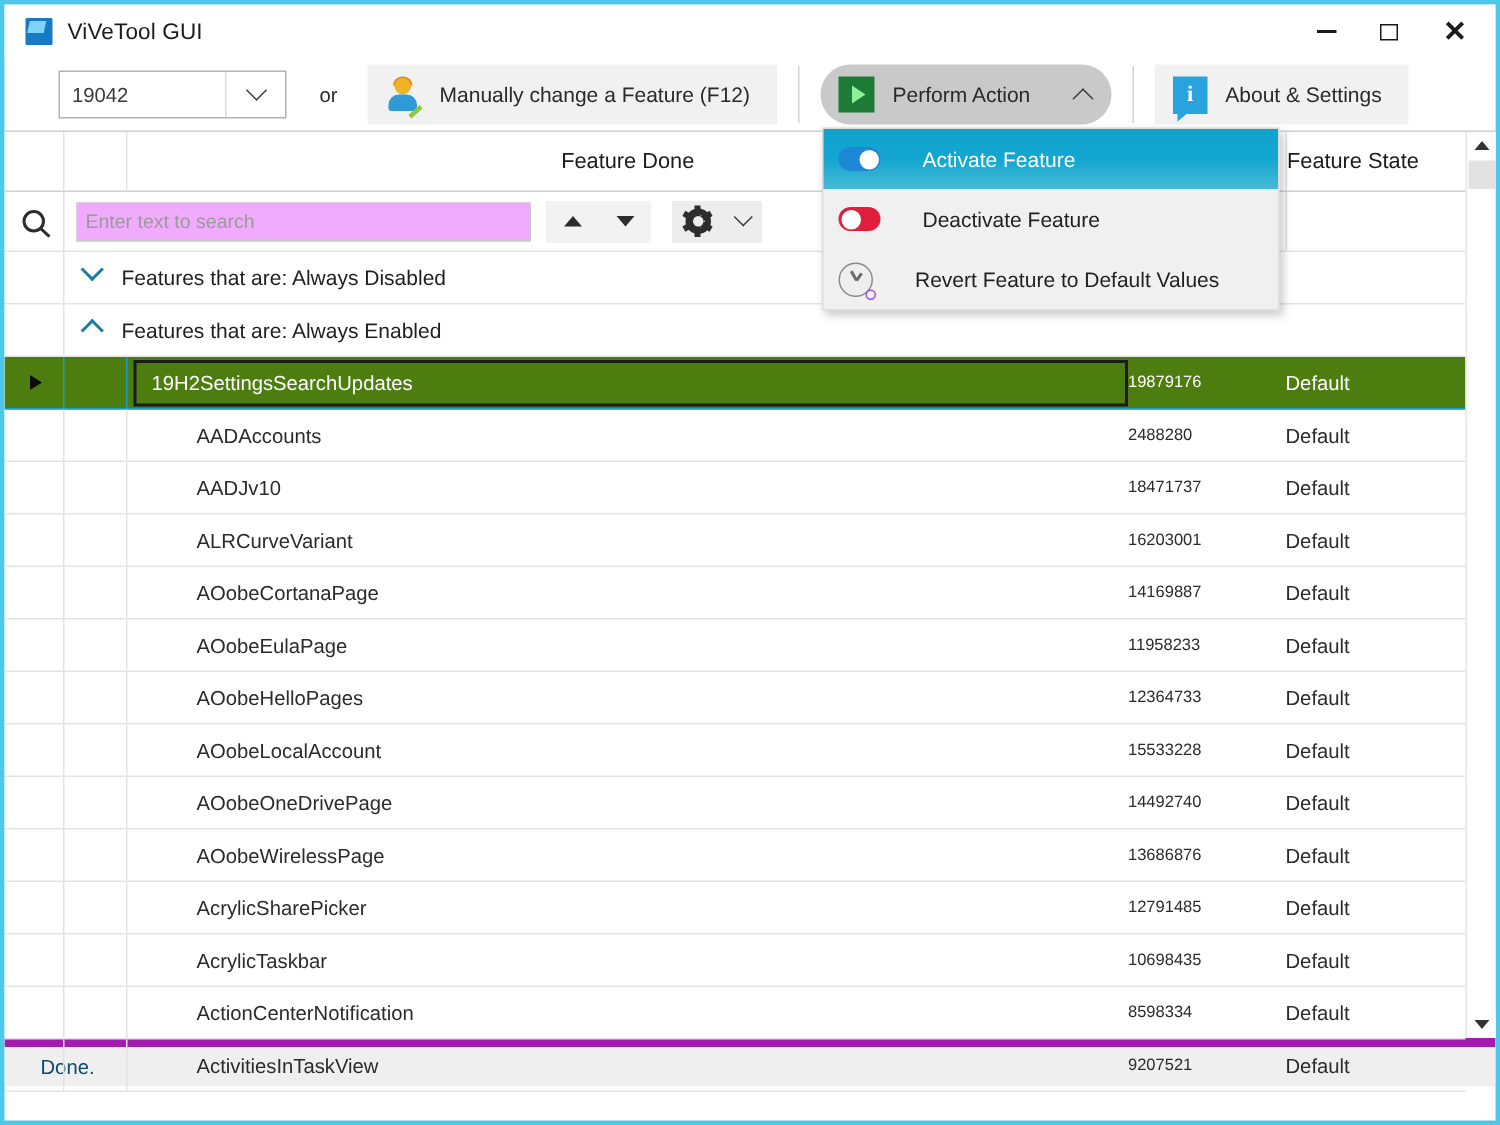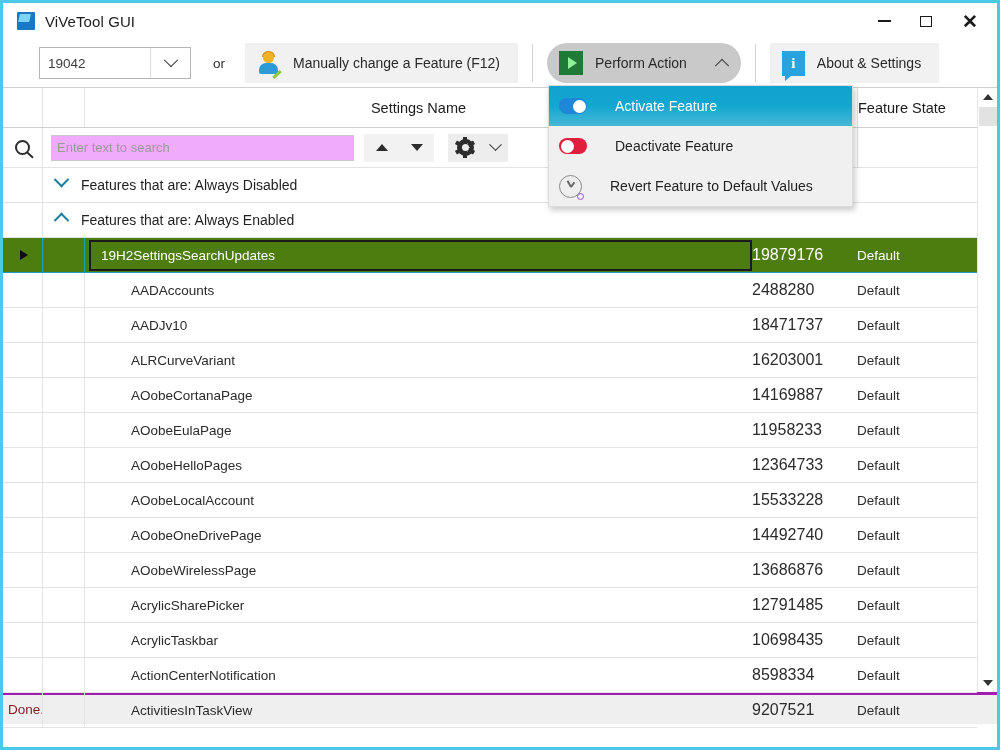--- a/index.html
+++ b/index.html
@@ -268,21 +268,21 @@
     display: flex; align-items: center; justify-content: center;
   }
   .c-narrow {
     width: 42px; flex: 0 0 42px;
     border-right: 1px solid #e3e3e3;
   }
   .c-name { flex: 1; min-width: 0; display:flex; align-items:center; }
   .c-id {
     width: 105px; flex: 0 0 105px;
     display:flex; align-items:center;
-    font-size: 16px; color:#2b2b2b;
+    font-size: 11px; color:#2b2b2b;
   }
   .c-state {
     width: 120px; flex: 0 0 120px;
     display:flex; align-items:center;
     font-size: 13.5px; color:#2b2b2b;
   }
 
   
   .row.header {
     height: 40px;
@@ -443,25 +443,25 @@
     position: absolute;
     top: 19px; left: 1px;
     width: 18px; height: 19px;
     background: #e2e2e2;
   }
 
   
   #statusbar {
     height: 32px;
     background: #efefef;
-    border-top: 3px solid #a21caf;
+    border-top: 6px solid #a21caf;
     display: flex; align-items: center;
-    padding-left: 5px;
+    padding-left: 24px;
     font-size: 13.5px;
-    color: #7f1d1d;
+    color: #0c4a6e;
   }
 </style>
 </head>
 <body>
 
 <div id="window">
 
   <div id="titlebar">
     <div id="app-icon"></div>
     <div id="app-title">ViVeTool GUI</div>
@@ -511,21 +511,21 @@
       <span>About &amp; Settings</span>
     </div>
   </div>
 
   <div id="grid">
     <div id="grid-body">
 
       <div class="row header">
         <div class="c-rowhdr"></div>
         <div class="c-narrow"></div>
-        <div class="c-name">Settings Name</div>
+        <div class="c-name">Feature Done</div>
         <div class="c-id hdr-sep"></div>
         <div class="c-state hdr-sep">Feature State</div>
       </div>
 
       <div class="row searchrow">
         <div class="c-rowhdr">
           <span class="icon-search"></span>
         </div>
         <div class="c-name" style="padding-left:2px;">
           <input id="search-input" type="text" placeholder="Enter text to search" style="">

